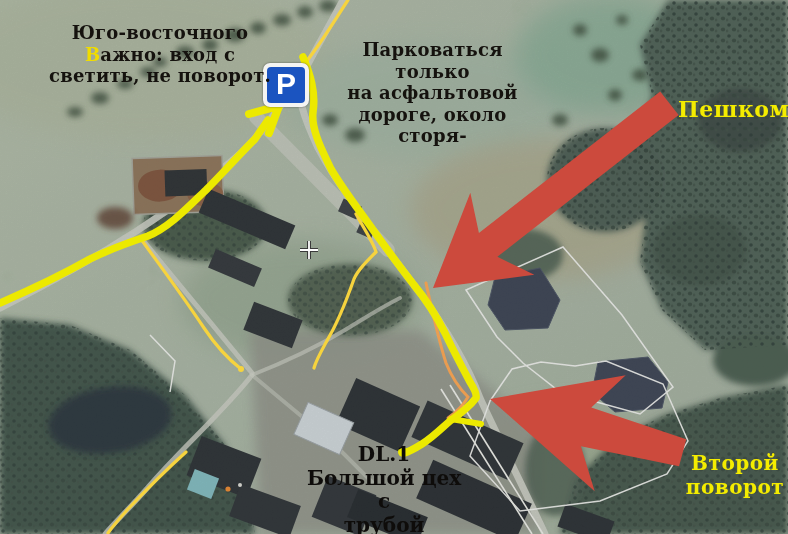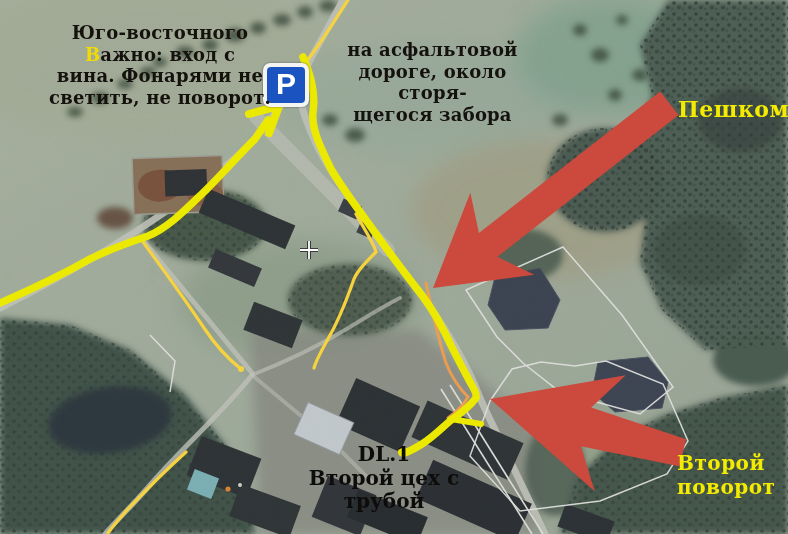--- a/index.html
+++ b/index.html
@@ -4,21 +4,21 @@
 <style>
   html,body{margin:0;padding:0;background:#222;}
   .stage{position:relative;width:788px;height:534px;overflow:hidden;
          font-family:"DejaVu Serif",serif;}
   .stage svg{position:absolute;left:0;top:0;}
   .note{position:absolute;text-align:center;font-weight:bold;
         color:#15120e;font-size:18px;line-height:21.5px;letter-spacing:.2px;}
   .note-important{left:20px;top:22px;width:280px;}
   .note-parking{left:330px;top:39px;width:205px;}
   .yellow-label{position:absolute;font-weight:bold;color:#f4ec00;
-        text-align:left;letter-spacing:.5px;}
+        text-align:center;letter-spacing:.5px;}
   .walk-label{left:678px;top:96px;width:100px;font-size:22px;}
   .second-turn-label{left:677px;top:451px;width:116px;font-size:20px;line-height:24px;}
   .dest-label{position:absolute;left:302px;top:424px;width:164px;text-align:center;
         font-weight:bold;color:#0e0c0a;font-size:20px;line-height:23.5px;margin-top:19px;}
   .first-letter{color:#f0dc00;}
   .p-sign{position:absolute;left:263px;top:63px;width:46px;height:44px;
         background:#f4f4f2;border-radius:7px;box-shadow:0 0 2px rgba(40,40,40,.7);
         display:flex;align-items:center;justify-content:center;}
   .p-sign-inner{width:38px;height:36px;background:#1b54c0;border-radius:4px;
         display:flex;align-items:center;justify-content:center;}
@@ -212,36 +212,35 @@
 
 <div class="p-sign">
   <div class="p-sign-inner">
     <span>P</span>
   </div>
 </div>
 
 <div class="note note-important">
   <div>Юго-восточного</div>
   <div><span class="first-letter">В</span><span>ажно: вход с</span></div>
-  <div>вина. Фонарями не</div>
   <div>светить, не поворот.</div>
 </div>
 
 <div class="note note-parking">
+  <div>Парковаться только</div>
   <div>на асфальтовой</div>
   <div>дороге, около сторя-</div>
-  <div>щегося забора</div>
 </div>
 
 <div class="yellow-label walk-label">Пешком</div>
 
 <div class="yellow-label second-turn-label">
   <div>Второй</div>
   <div>поворот</div>
 </div>
 
 <div class="dest-label">
   <div>DL.1</div>
-  <div>Второй цех с</div>
+  <div>Большой цех с</div>
   <div>трубой</div>
 </div>
 
 </div>
 
 </body></html>

